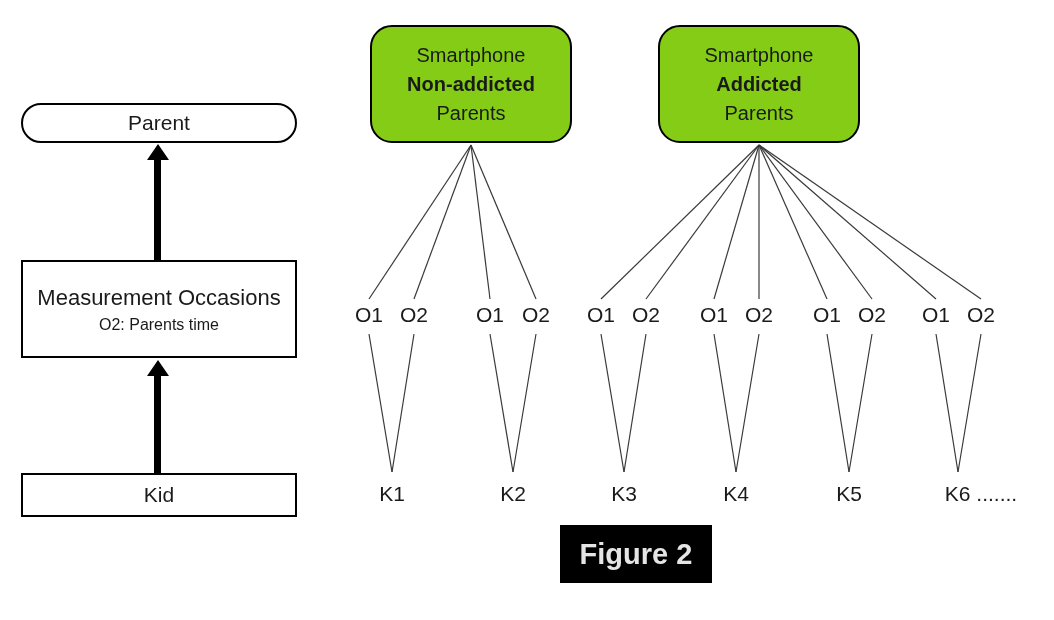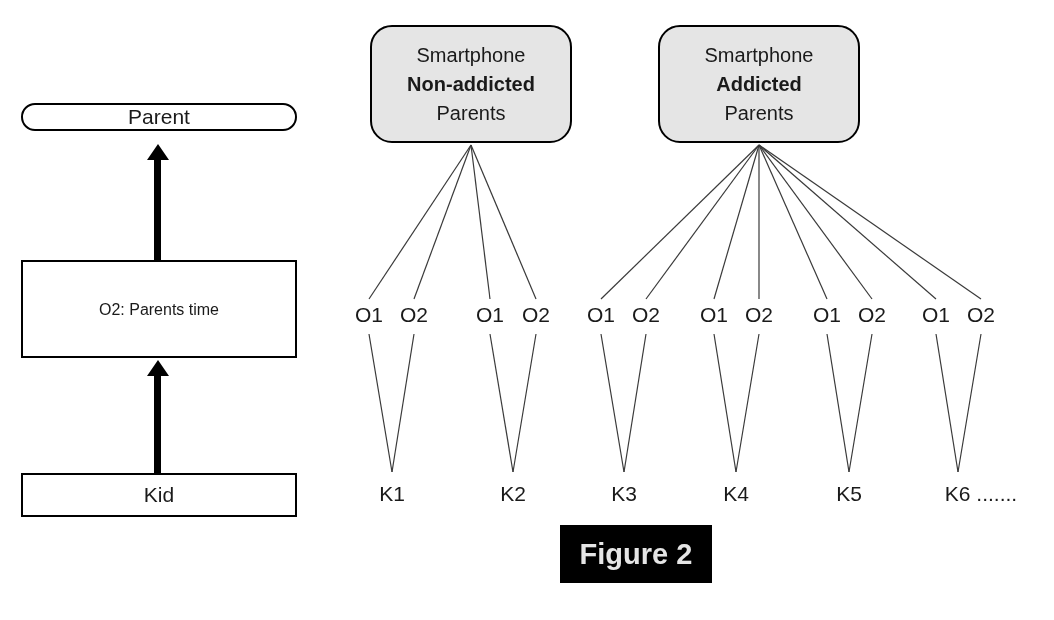--- a/index.html
+++ b/index.html
@@ -18,21 +18,21 @@
   .box {
     position: absolute;
     box-sizing: border-box;
     border: 2px solid #000000;
     background: #ffffff;
     display: flex;
     align-items: center;
     justify-content: center;
     text-align: center;
   }
-  .box-parent { left: 21px; top: 103px; width: 276px; height: 28px; font-size: 21px; border-radius: 20px; }
+  .box-parent { left: 21px; top: 103px; width: 276px; height: 40px; font-size: 21px; border-radius: 20px; }
   .box-measurement { left: 21px; top: 260px; width: 276px; height: 98px; flex-direction: column; }
   .box-measurement .m-title { font-size: 22px; line-height: 30px; }
   .box-measurement .m-sub { font-size: 16px; line-height: 23px; }
   .box-kid { left: 21px; top: 473px; width: 276px; height: 44px; font-size: 21px; }
 
   .arrow-shaft { position: absolute; width: 7px; background: #000000; }
   .arrow-head {
     position: absolute;
     width: 0; height: 0;
     border-left: 11px solid transparent;
@@ -42,21 +42,21 @@
   .shaft-upper { left: 154px; top: 159px; height: 101px; }
   .head-upper  { left: 147px; top: 144px; }
   .shaft-lower { left: 154px; top: 375px; height: 98px; }
   .head-lower  { left: 147px; top: 360px; }
 
   .rbox {
     position: absolute;
     box-sizing: border-box;
     border: 2px solid #000000;
     border-radius: 22px;
-    background: #e5e5e5;
+    background: #84cc16;
     width: 202px;
     height: 118px;
     top: 25px;
     display: flex;
     flex-direction: column;
     align-items: center;
     justify-content: center;
     text-align: center;
     font-size: 20px;
     line-height: 29px;
@@ -123,20 +123,21 @@
   </svg>
 
   <div class="box box-parent">
     <span>Parent</span>
   </div>
 
   <div class="arrow-head head-upper"></div>
   <div class="arrow-shaft shaft-upper"></div>
 
   <div class="box box-measurement">
+    <span class="m-title">Measurement Occasions</span>
     <span class="m-sub">O2: Parents time</span>
   </div>
 
   <div class="arrow-head head-lower"></div>
   <div class="arrow-shaft shaft-lower"></div>
 
   <div class="box box-kid">
     <span>Kid</span>
   </div>
 

